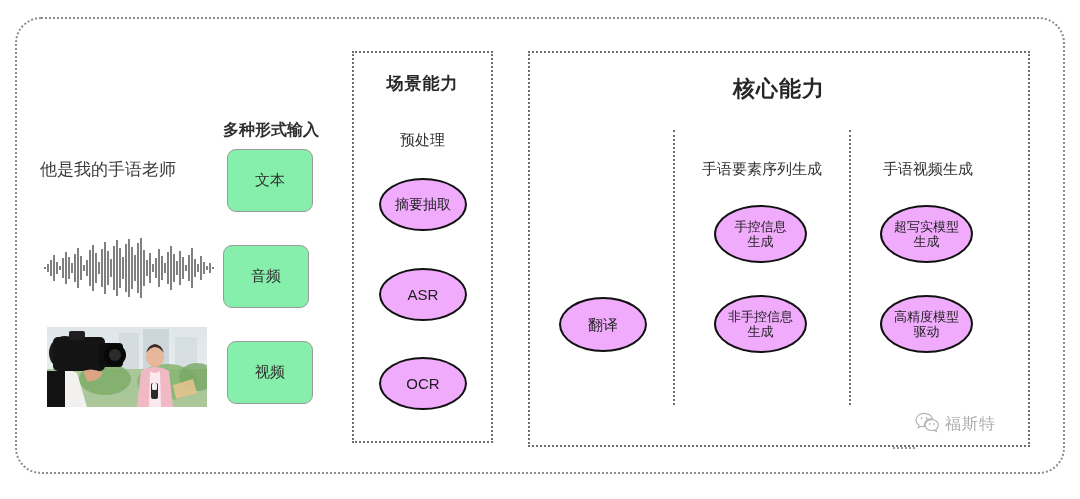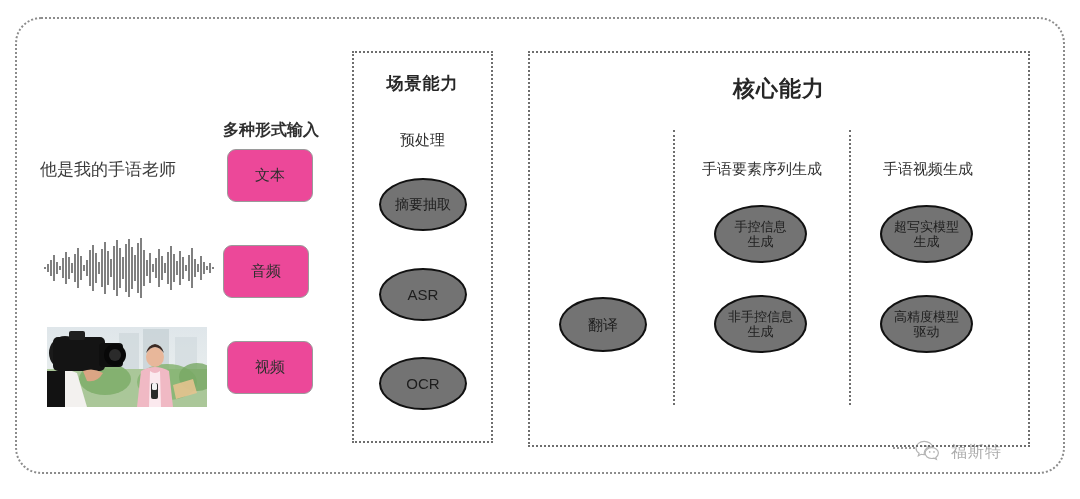--- a/index.html
+++ b/index.html
@@ -88,24 +88,24 @@
     width: 175px;
     text-align: left;
     font-size: 17px;
     color: #3c3c3c;
   }
 
   .pill {
     position: absolute;
     box-sizing: border-box;
     width: 86px;
-    height: 53px;
+    height: 63px;
     border: 1.6px solid #9a9a9a;
     border-radius: 9px;
-    background: #ec4899;
+    background: #86efac;
     display: flex;
     align-items: center;
     justify-content: center;
     font-size: 15px;
     color: #2f2f2f;
   }
   .pill-text  { left: 227px; top: 149px; }
   .pill-audio { left: 223px; top: 245px; }
   .pill-video { left: 227px; top: 341px; }
 
@@ -154,37 +154,37 @@
     font-size: 15px;
     color: #2f2f2f;
   }
 
   
   .node {
     position: absolute;
     box-sizing: border-box;
     border: 2.6px solid #111111;
     border-radius: 50%;
-    background: #737373;
+    background: #f0abfc;
     display: flex;
     align-items: center;
     justify-content: center;
     text-align: center;
     color: #1d1d1d;
     line-height: 1.18;
   }
 
   
   .watermark {
     position: absolute;
     left: 915px;
-    top: 440px;
+    top: 412px;
     display: flex;
     align-items: center;
-    gap: 10px;
+    gap: 4px;
     opacity: 0.5;
   }
   .wm-text {
     font-size: 16px;
     color: #5a5a5a;
     letter-spacing: 1px;
   }
   .wm-dots {
     position: absolute;
     left: 893px;

